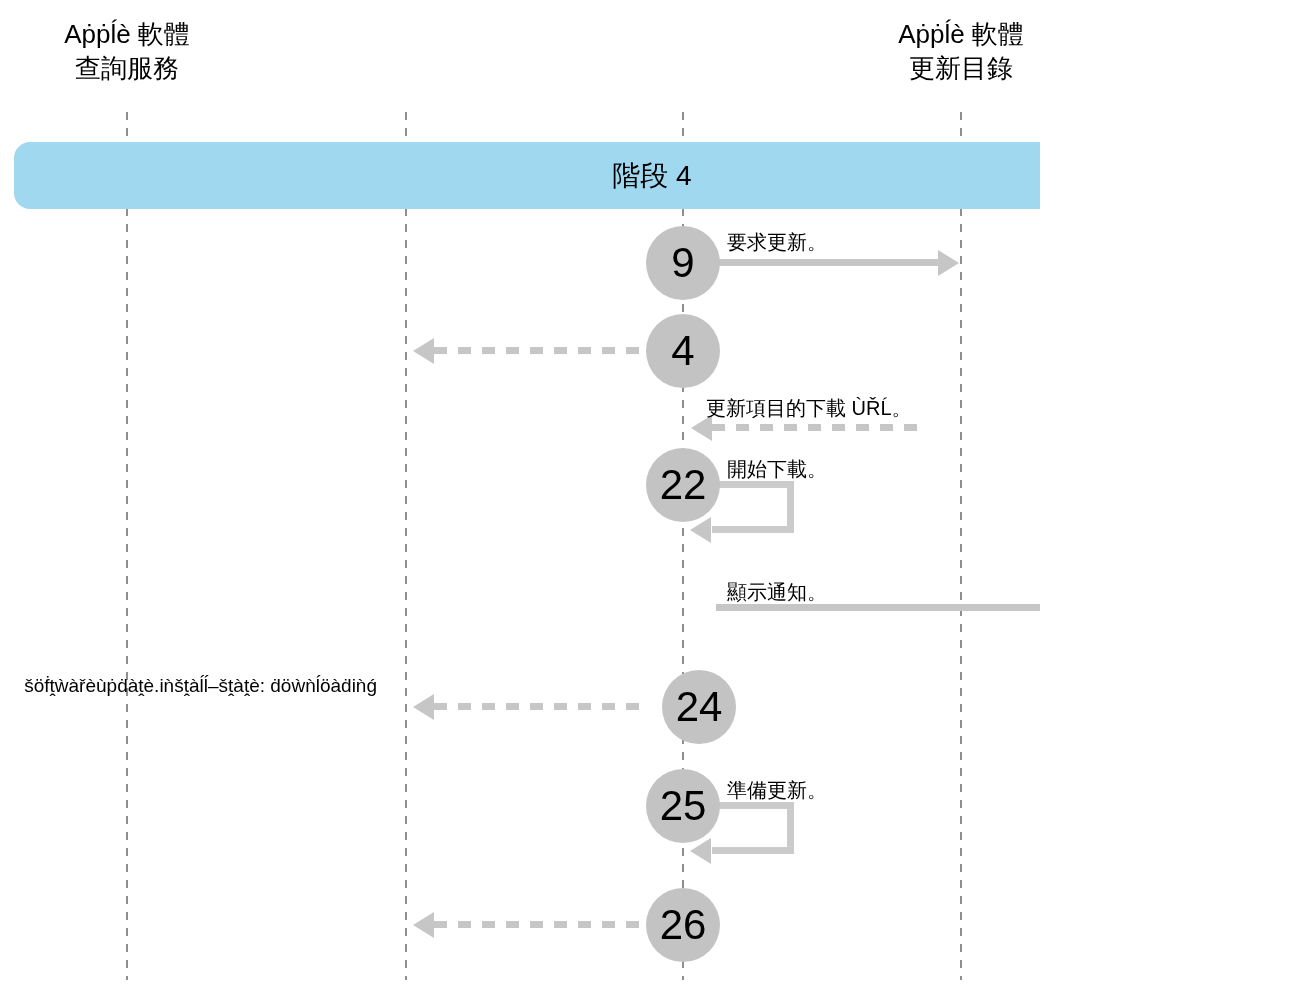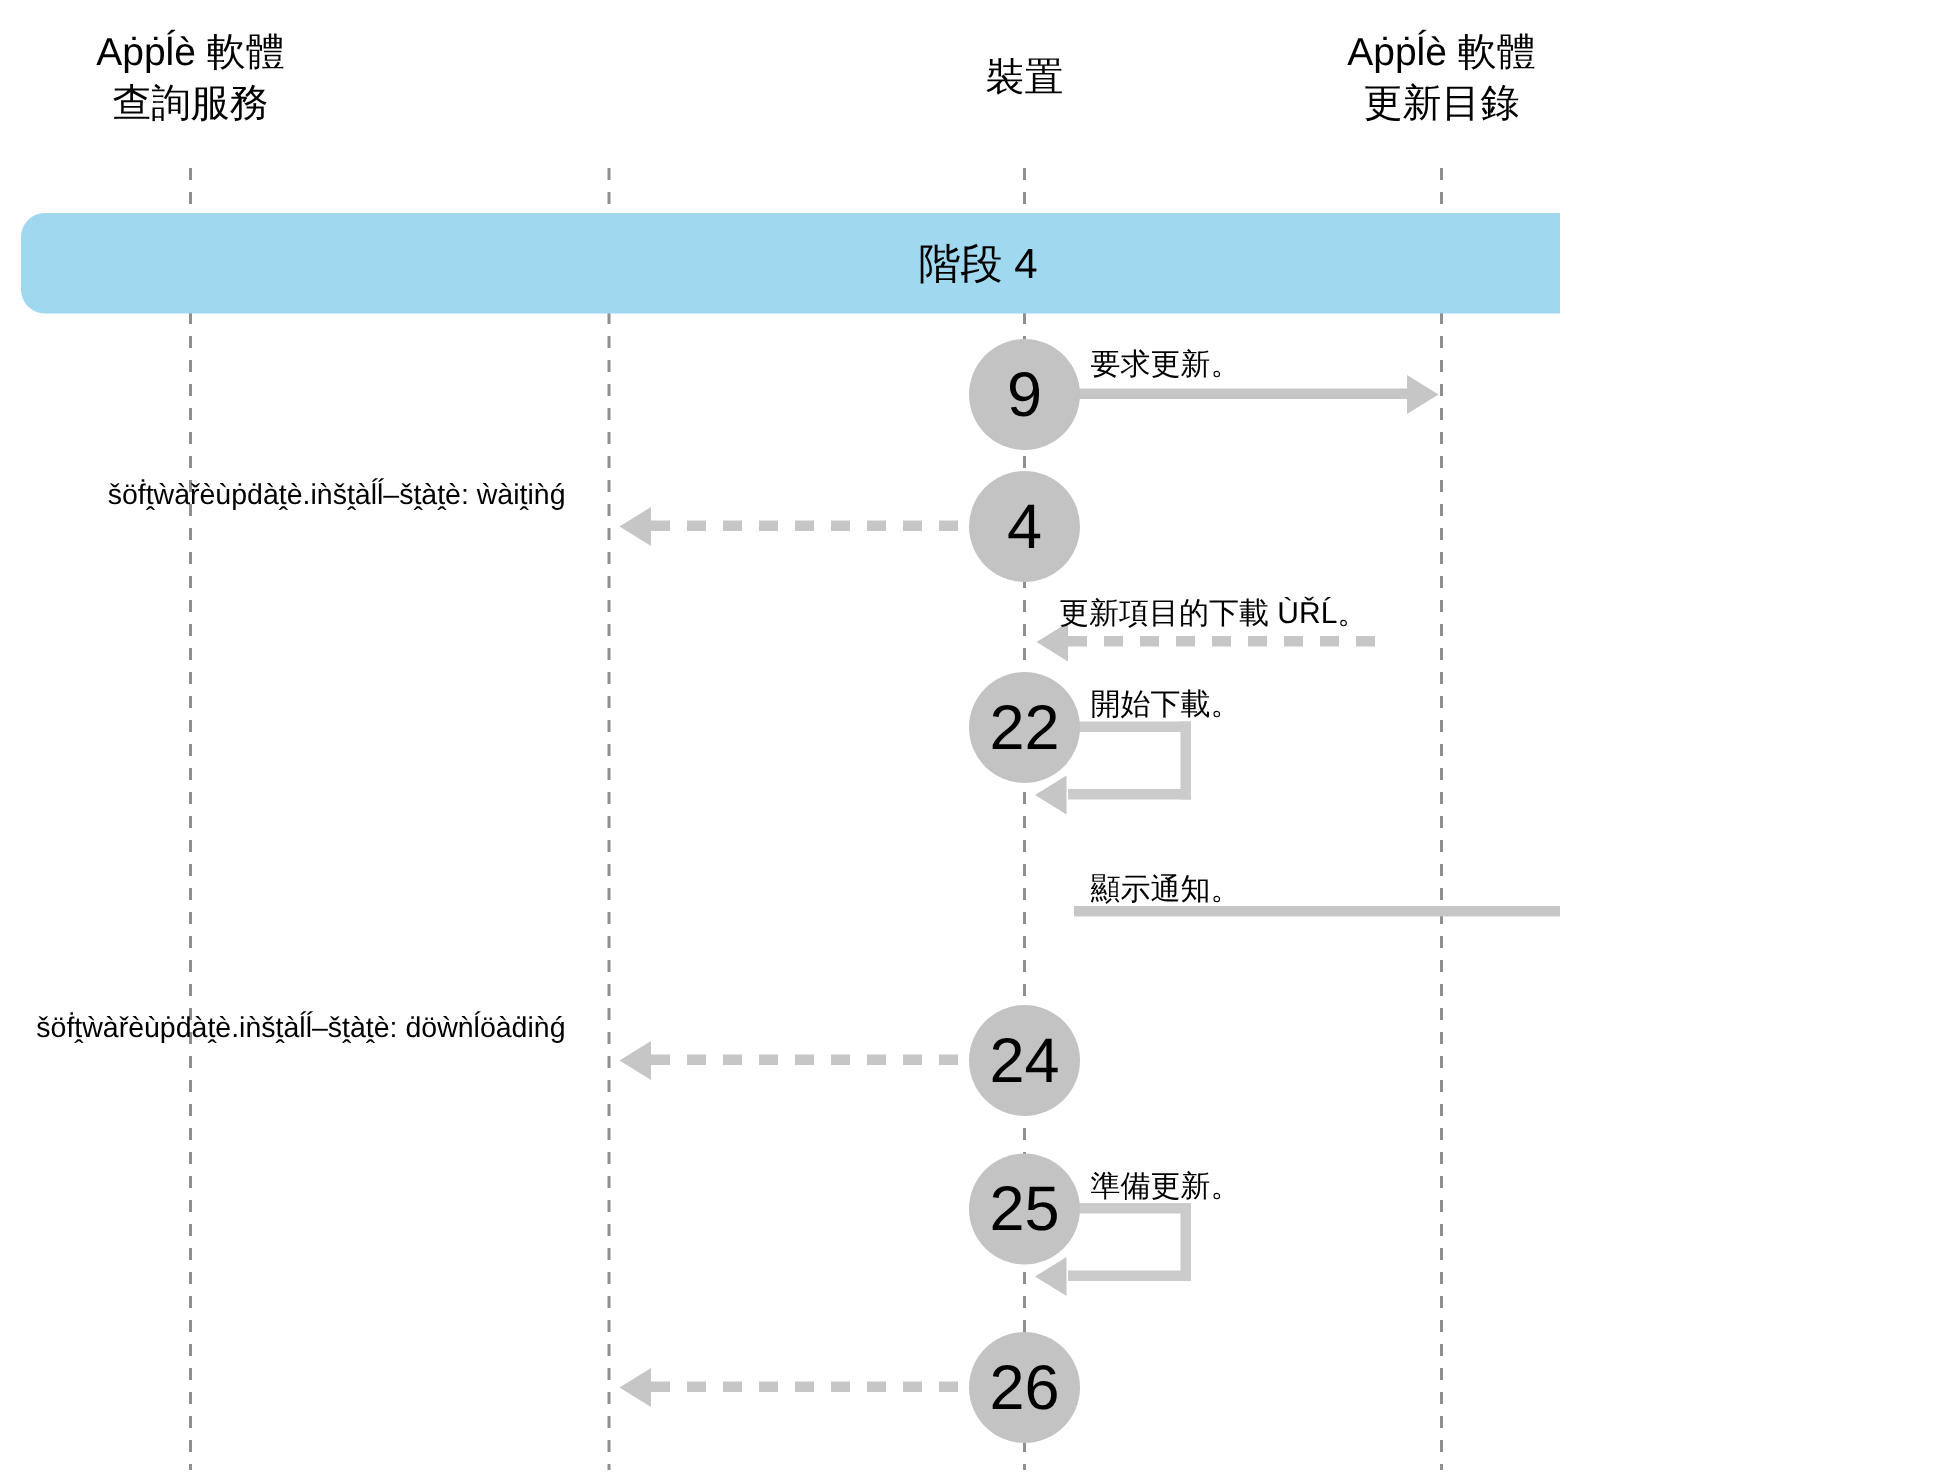--- a/index.html
+++ b/index.html
@@ -54,55 +54,53 @@
 <div id="canvas">
 
   <div class="lifeline" style="left:126px;"></div>
   <div class="lifeline" style="left:405px;"></div>
   <div class="lifeline" style="left:682px;"></div>
   <div class="lifeline" style="left:960px;"></div>
   <div class="lifeline" style="left:1238px;"></div>
 
   <div class="lane-header" style="left:7px;">Aṗṗĺè 軟體
 查詢服務</div>
-  <div class="lane-header" style="left:563px;">裝置</div>
   <div class="lane-header" style="left:841px;">Aṗṗĺè 軟體
 更新目錄</div>
   <div class="lane-header" style="left:1118px;">使用者</div>
 
   <div class="banner">
     <span>階段 4</span>
   </div>
 
   <div class="bar" style="left:716px; top:259px; width:222px;"></div>
   <div class="head-right" style="left:938px; top:250px;"></div>
   <div class="circle" style="left:646px; top:226px;">9</div>
   <div class="label-cjk" style="left:727px; top:229px;">要求更新。</div>
 
   <div class="bar dashed" style="left:434px; top:347px; width:212px;"></div>
   <div class="head-left" style="left:413px; top:338px;"></div>
   <div class="circle" style="left:646px; top:314px;">4</div>
-  <div class="label-latin" style="right:663px; top:320px;">šöḟṱẁàřèùṗḋàṱè.iǹšṱàĺĺ–šṱàṱè: ẁàiṱiǹǵ</div>
 
   <div class="bar dashed" style="left:712px; top:424px; width:212px;"></div>
   <div class="head-left" style="left:691px; top:415px;"></div>
   <div class="label-cjk" style="left:706px; top:395px;">更新項目的下載 ÙŘĹ。</div>
 
   <div class="loop" style="left:712px; top:481px;"></div>
   <div class="head-left" style="left:690px; top:517px;"></div>
   <div class="circle" style="left:646px; top:448px;">22</div>
   <div class="label-cjk" style="left:727px; top:456px;">開始下載。</div>
 
   <div class="bar" style="left:716px; top:604px; width:492px;"></div>
   <div class="head-right" style="left:1208px; top:595px;"></div>
   <div class="label-cjk" style="left:727px; top:579px;">顯示通知。</div>
 
   <div class="bar dashed" style="left:434px; top:703px; width:212px;"></div>
   <div class="head-left" style="left:413px; top:694px;"></div>
-  <div class="circle" style="left:646px; top:670px;">24</div>
+  <div class="circle" style="left:662px; top:670px;">24</div>
   <div class="label-latin" style="right:663px; top:675px;">šöḟṱẁàřèùṗḋàṱè.iǹšṱàĺĺ–šṱàṱè: ḋöẁǹĺöàḋiǹǵ</div>
 
   <div class="loop" style="left:712px; top:802px;"></div>
   <div class="head-left" style="left:690px; top:838px;"></div>
   <div class="circle" style="left:646px; top:769px;">25</div>
   <div class="label-cjk" style="left:727px; top:777px;">準備更新。</div>
 
   <div class="bar dashed" style="left:434px; top:921px; width:212px;"></div>
   <div class="head-left" style="left:413px; top:912px;"></div>
   <div class="circle" style="left:646px; top:888px;">26</div>

